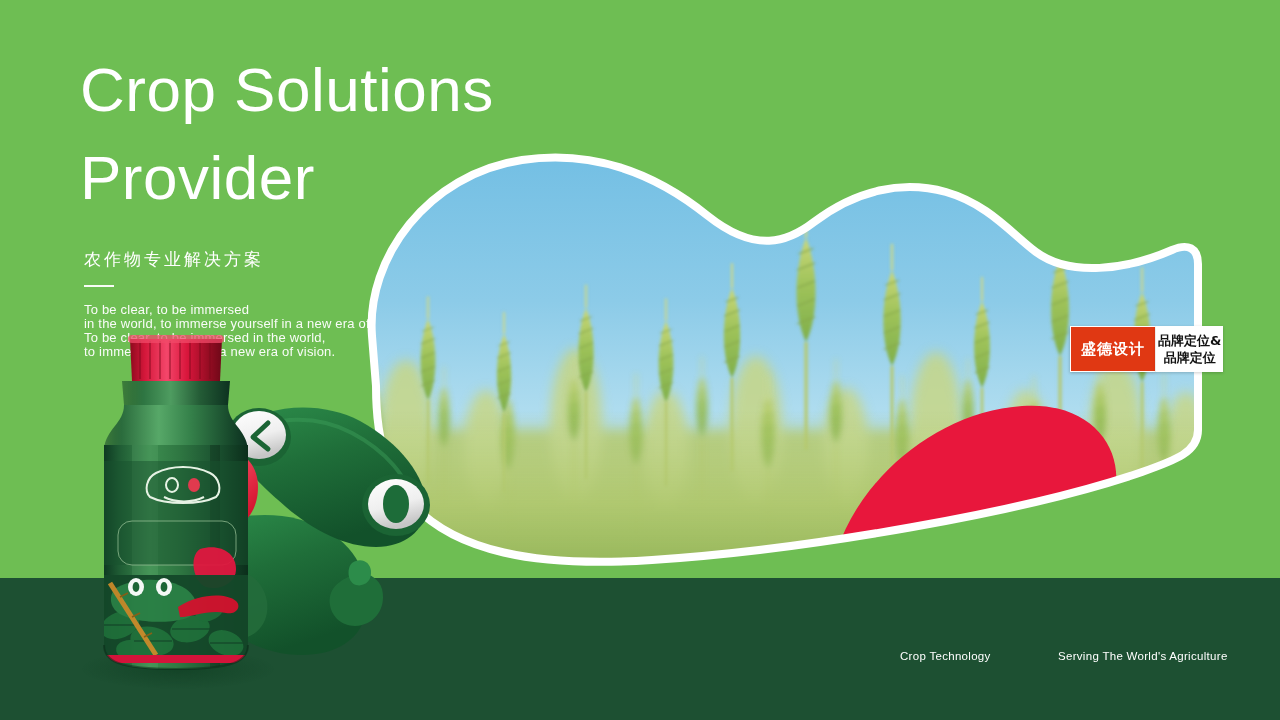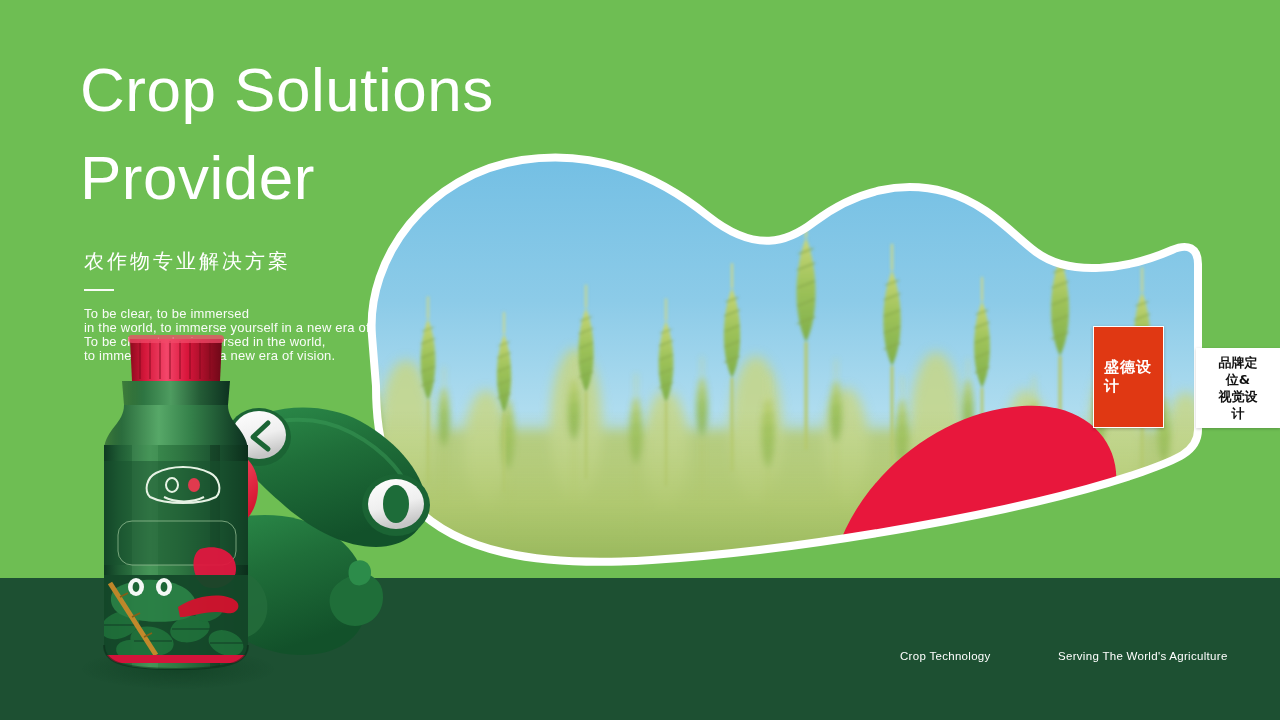--- a/index.html
+++ b/index.html
@@ -15,47 +15,46 @@
   .band-top{position:absolute;left:0;top:0;width:1280px;height:578px;background:#6EBE53;}
   .band-bottom{position:absolute;left:0;top:578px;width:1280px;height:142px;background:#1D5032;}
 
   
   .copy{position:absolute;left:80px;top:46px;width:470px;}
   .headline{
     color:#ffffff;font-weight:400;font-size:62px;line-height:88px;
     letter-spacing:.5px;white-space:pre-line;margin:0;
   }
   .subtitle{
-    color:#ffffff;font-size:20px;letter-spacing:3px;margin:26px 0 0 4px;
+    color:#ffffff;font-size:17px;letter-spacing:3px;margin:26px 0 0 4px;
     font-weight:400;
   }
   .rule{width:30px;height:2px;background:#ffffff;margin:14px 0 16px 4px;opacity:.95;}
   .blurb{
     color:#ffffff;font-size:13px;line-height:14px;letter-spacing:.2px;
     margin:0 0 0 4px;white-space:pre-line;opacity:.96;
   }
 
   
   .hero{position:absolute;left:336px;top:130px;width:880px;height:450px;}
   .hero svg{position:absolute;left:0;top:0;}
 
   
-  .badge-row{position:absolute;left:1093px;top:326px;display:flex;align-items:stretch;z-index:30;gap:32px;}
+  .badge-row{position:absolute;left:1070px;top:326px;display:flex;align-items:stretch;z-index:30;}
   .badge-red{
     background:#E03813;color:#ffffff;font-size:15px;font-weight:700;letter-spacing:1px;
     padding:8px 10px;display:flex;align-items:center;justify-content:center;
     border:1px solid #ffffff;box-shadow:0 1px 3px rgba(0,0,0,.25);
     font-family:"DejaVu Sans",sans-serif;
   }
   .badge-white{
     background:#ffffff;color:#111111;font-size:13px;font-weight:700;line-height:17px;
-    padding:6px 18px;display:flex;align-items:flex-start;text-align:center;
+    padding:6px 2px;display:flex;align-items:flex-start;text-align:center;
     box-shadow:0 1px 3px rgba(0,0,0,.2);
     font-family:"DejaVu Sans",sans-serif;
-    margin-top:22px;
   }
   .badge-white span{display:block;}
 
   
   .footer{position:absolute;left:0;top:578px;width:1280px;height:142px;}
   .foot-item{
     position:absolute;color:#ffffff;font-size:11.5px;letter-spacing:.3px;top:650px;
   }
   .foot-1{left:900px;}
   .foot-2{left:1058px;}
@@ -266,21 +265,21 @@
                C 196,438 120,420 78,376
                C 44,340 40,292 40,256 Z" fill="none" stroke="#FFFFFF" stroke-width="8" stroke-linejoin="round"></path>
     </svg>
   </div>
 
   <div class="badge-row">
     <div class="badge-red">盛德设计</div>
     <div class="badge-white">
       <div>
         <span>品牌定位&amp;</span>
-        <span>视觉设计</span>
+        <span>品牌定位</span>
       </div>
     </div>
   </div>
 
   <div class="product">
     <svg width="380" height="365" viewBox="0 0 380 365">
       <defs>
         <linearGradient id="bodyG" x1="0" y1="0" x2="1" y2="0">
           <stop offset="0%" stop-color="#0E3A22"></stop>
           <stop offset="10%" stop-color="#1E5A33"></stop>

